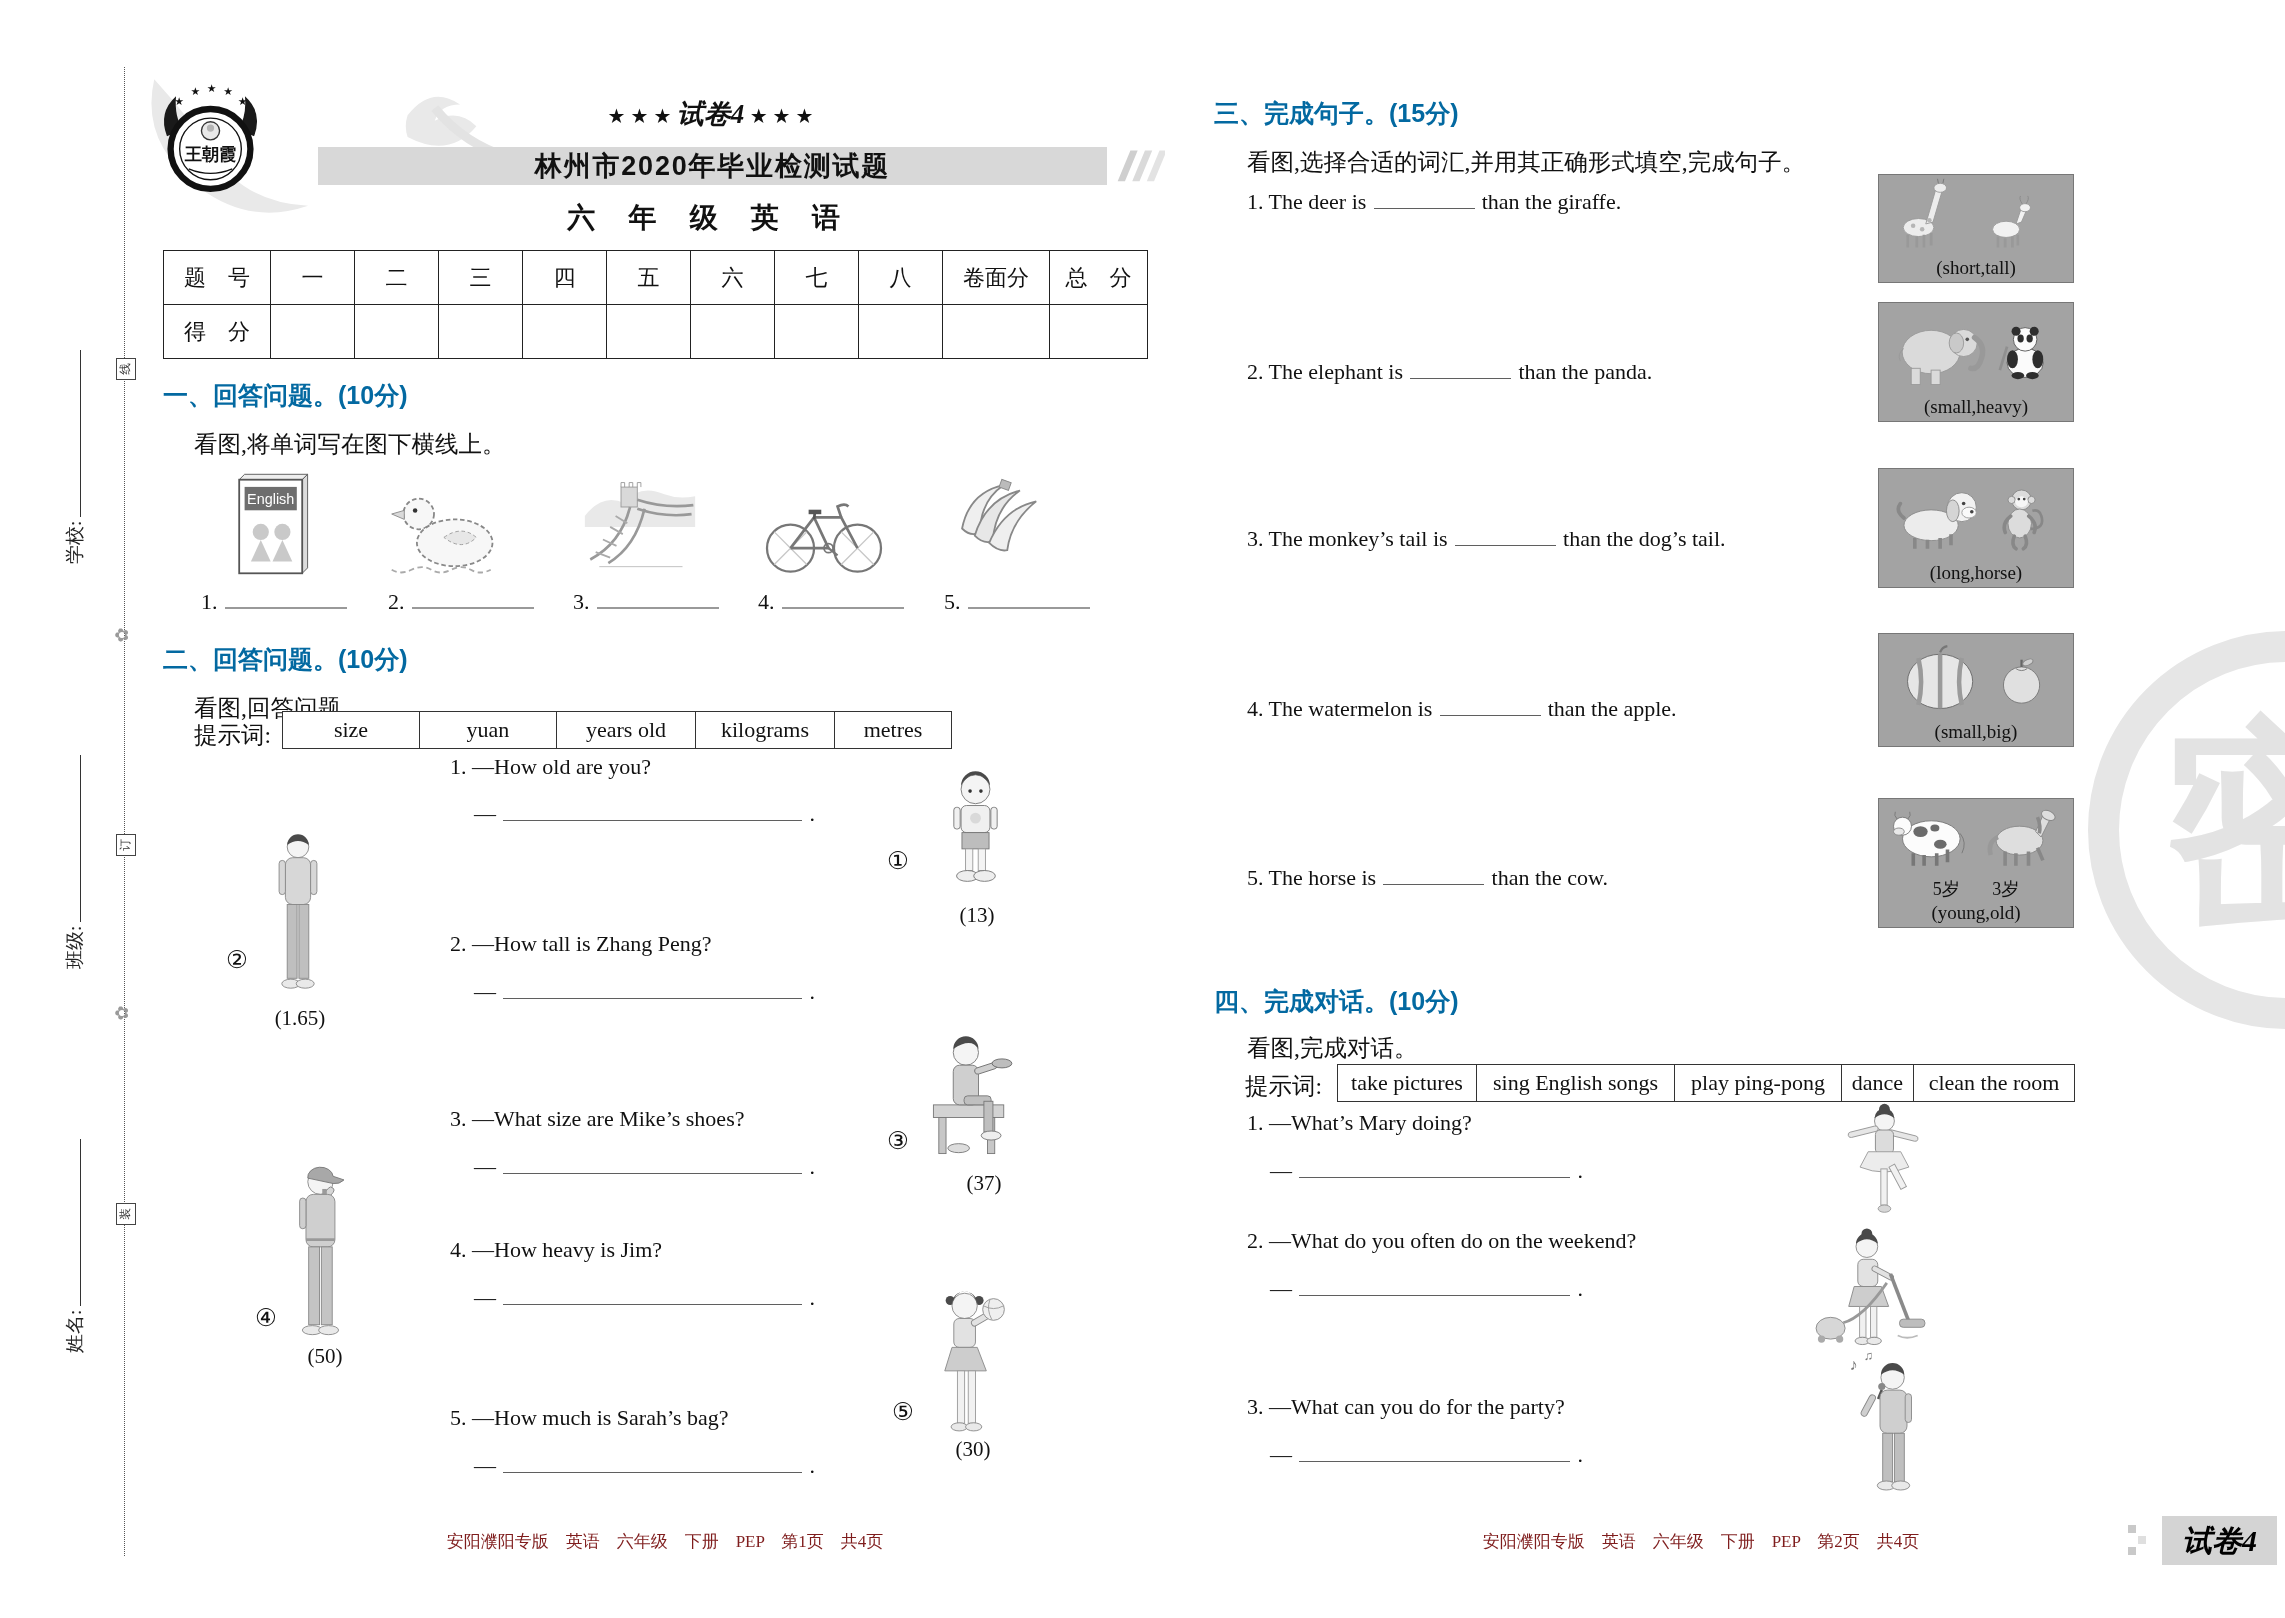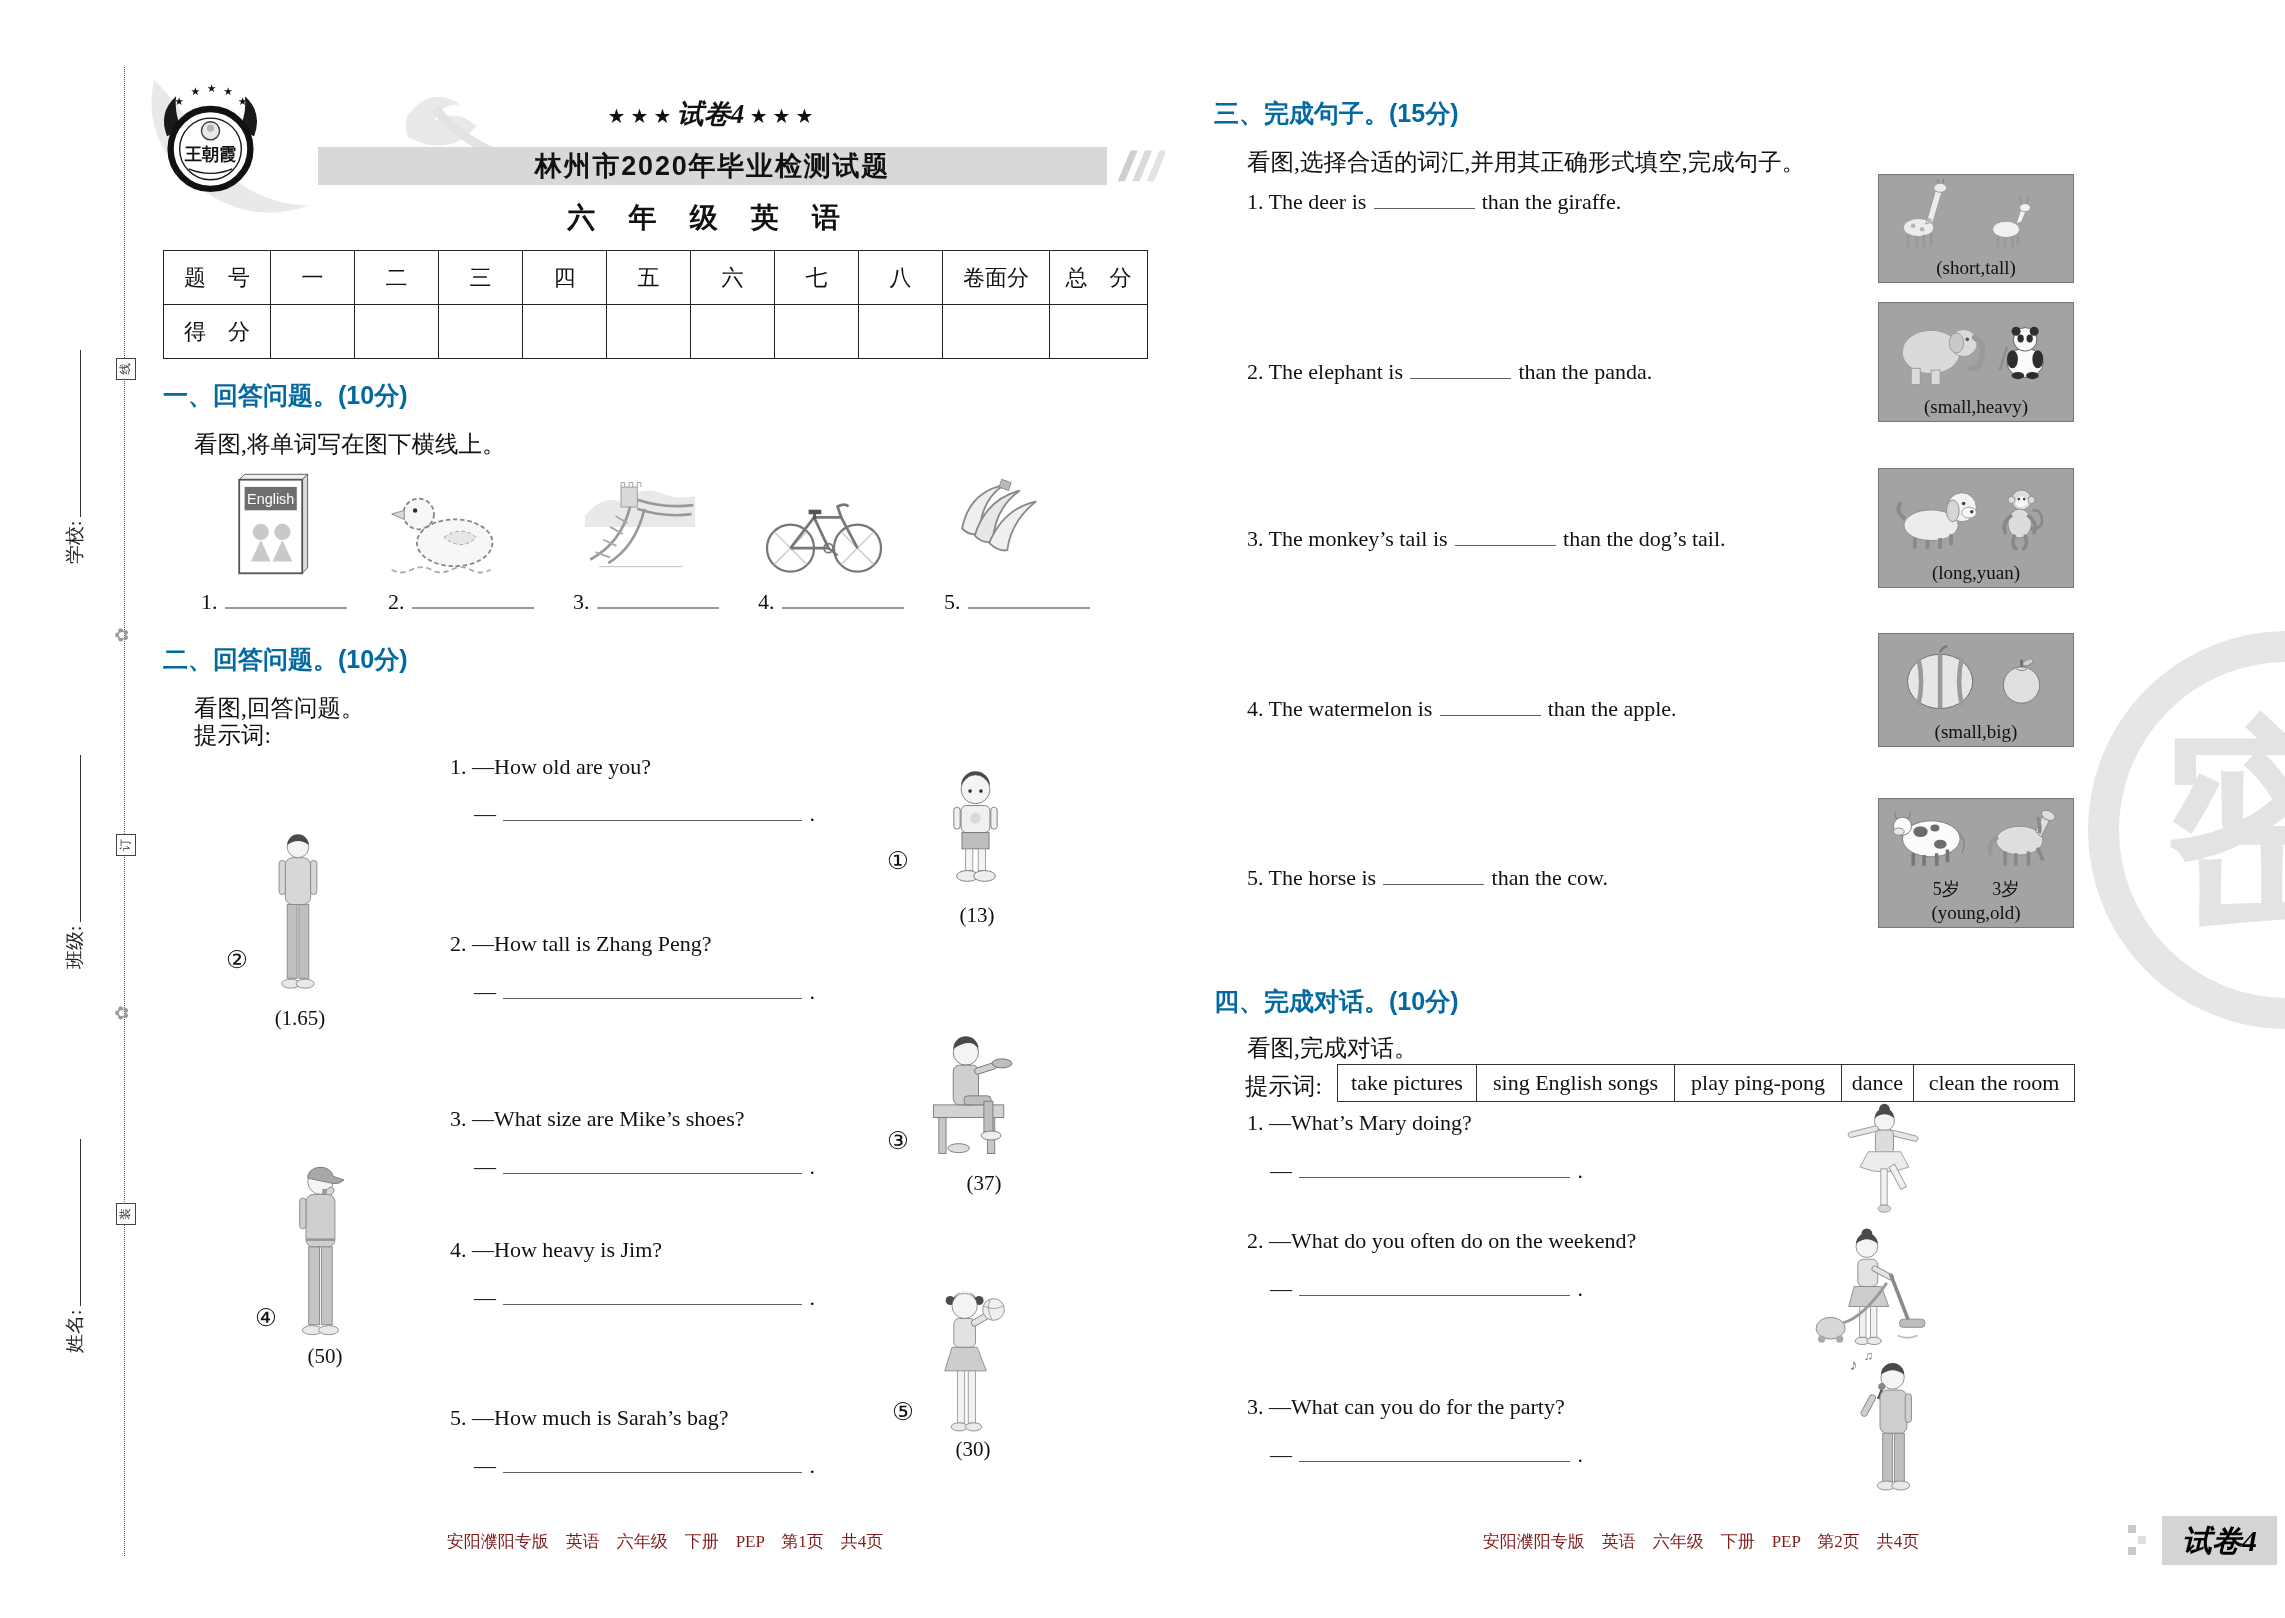--- a/index.html
+++ b/index.html
@@ -211,20 +211,27 @@
   <div class="abs eng" style="left:201px;top:588px;"><span>1.</span><span class="blank gray w135"></span></div>
   <div class="abs eng" style="left:388px;top:588px;"><span>2.</span><span class="blank gray w135"></span></div>
   <div class="abs eng" style="left:573px;top:588px;"><span>3.</span><span class="blank gray w135"></span></div>
   <div class="abs eng" style="left:758px;top:588px;"><span>4.</span><span class="blank gray w135"></span></div>
   <div class="abs eng" style="left:944px;top:588px;"><span>5.</span><span class="blank gray w135"></span></div>
 
   <div class="abs hsec" style="left:163px;top:644px;">二、回答问题。(10分)</div>
   <div class="abs ins" style="left:194px;top:693px;">看图,回答问题。</div>
 
   <div class="abs ins" style="left:194px;top:720px;">提示词:</div>
+  <div class="hint abs" style="left:282px;top:711px;">
+    <span style="width:136px;">size</span>
+    <span style="width:136px;">yuan</span>
+    <span style="width:138px;">years old</span>
+    <span style="width:138px;">kilograms</span>
+    <span style="width:116px;">metres</span>
+  </div>
 
   <div class="abs eng" style="left:450px;top:753px;">1. —How old are you?</div>
   <div class="abs ansline" style="left:474px;top:801px;">
     <span>—</span><span class="blank w330"></span><span>.</span>
   </div>
   <span class="abs fig-no" style="left:887px;top:849px;">①</span>
   <svg class="abs" style="left:943px;top:771px;" width="65" height="116" viewBox="0 0 72 128">
     <circle cx="36" cy="20" r="16" fill="#f4f4f4" stroke="#777"></circle>
     <path d="M20 16a16 16 0 0 1 32 0q-6-12-16-12t-16 12z" fill="#4a4a4a"></path>
     <circle cx="30" cy="22" r="2" fill="#333"></circle>
@@ -395,21 +402,21 @@
       <circle cx="141" cy="32" r="4" fill="#dcdcdc" stroke="#888"></circle>
         <circle cx="163" cy="32" r="4" fill="#dcdcdc" stroke="#888"></circle>
       <ellipse cx="152" cy="34" rx="7" ry="6" fill="#f7f7f7"></ellipse>
       <circle cx="149" cy="31" r="1.5" fill="#444"></circle>
         <circle cx="155" cy="31" r="1.5" fill="#444"></circle>
       <ellipse cx="150" cy="58" rx="13" ry="16" fill="#dcdcdc" stroke="#888"></ellipse>
       <path d="M140 50q-10 8-6 18M160 50q10 8 6 18" stroke="#888" stroke-width="4" fill="none" stroke-linecap="round"></path>
       <path d="M144 72q-4 10 2 14M156 72q4 10-2 14" stroke="#888" stroke-width="4" fill="none" stroke-linecap="round"></path>
       <path d="M162 64q16 0 12-14q-2-8-10-6" fill="none" stroke="#888" stroke-width="3"></path>
     </svg>
-    <div class="bcap">(long,yuan)</div>
+    <div class="bcap">(long,horse)</div>
   </div>
 
   <div class="abs eng" style="left:1247px;top:695px;">
     <span>4. The watermelon is</span><span class="blank w112"></span><span>than the apple.</span>
   </div>
   <div class="pbox" style="top:633px;height:112px;">
     <svg width="181" height="80" viewBox="0 0 200 88" style="margin:1.8px 4.5px 0;">
       <ellipse cx="62" cy="50" rx="36" ry="30" fill="#e6e6e6" stroke="#666"></ellipse>
       <path d="M38 24q6 26 0 52M62 20v60M86 24q-6 26 0 52" stroke="#9a9a9a" stroke-width="5" fill="none"></path>
       <path d="M62 18q2-6 8-7" stroke="#777" fill="none" stroke-width="2.5"></path>

